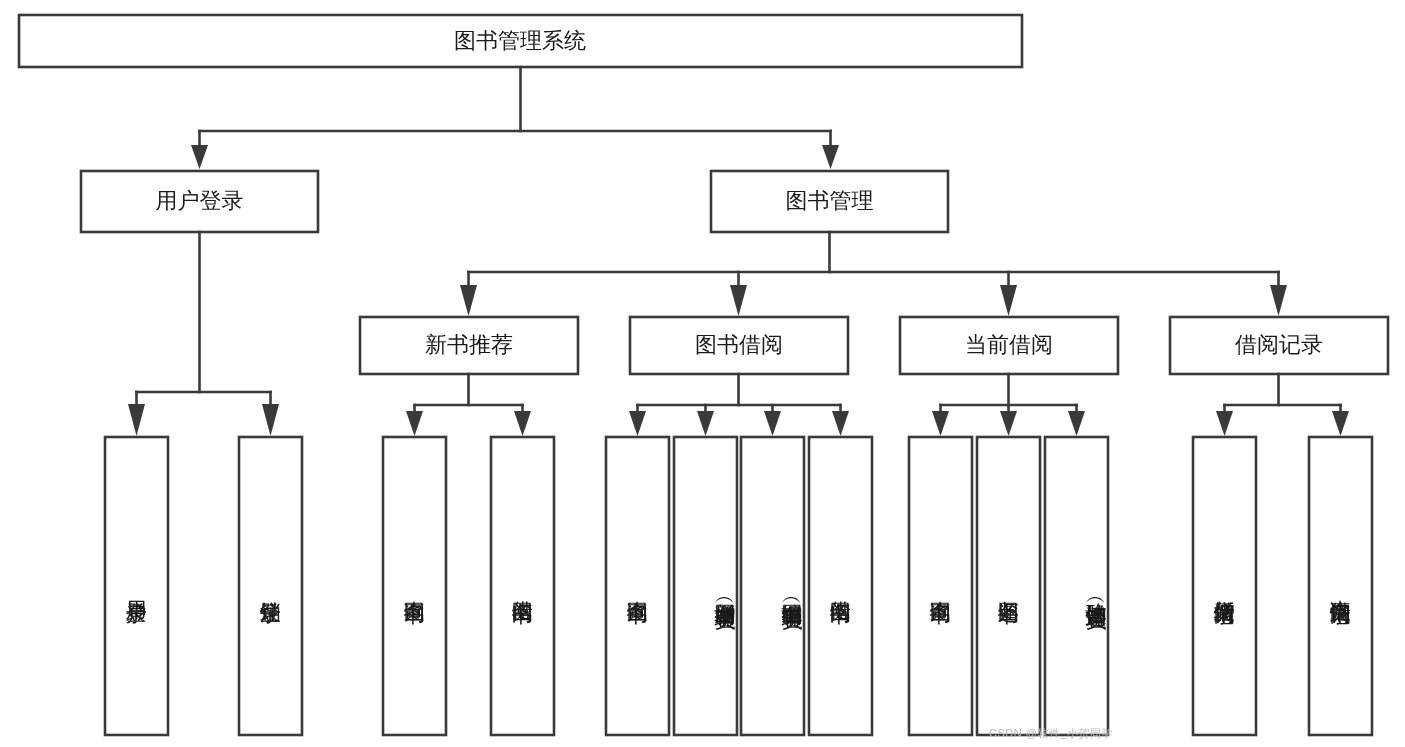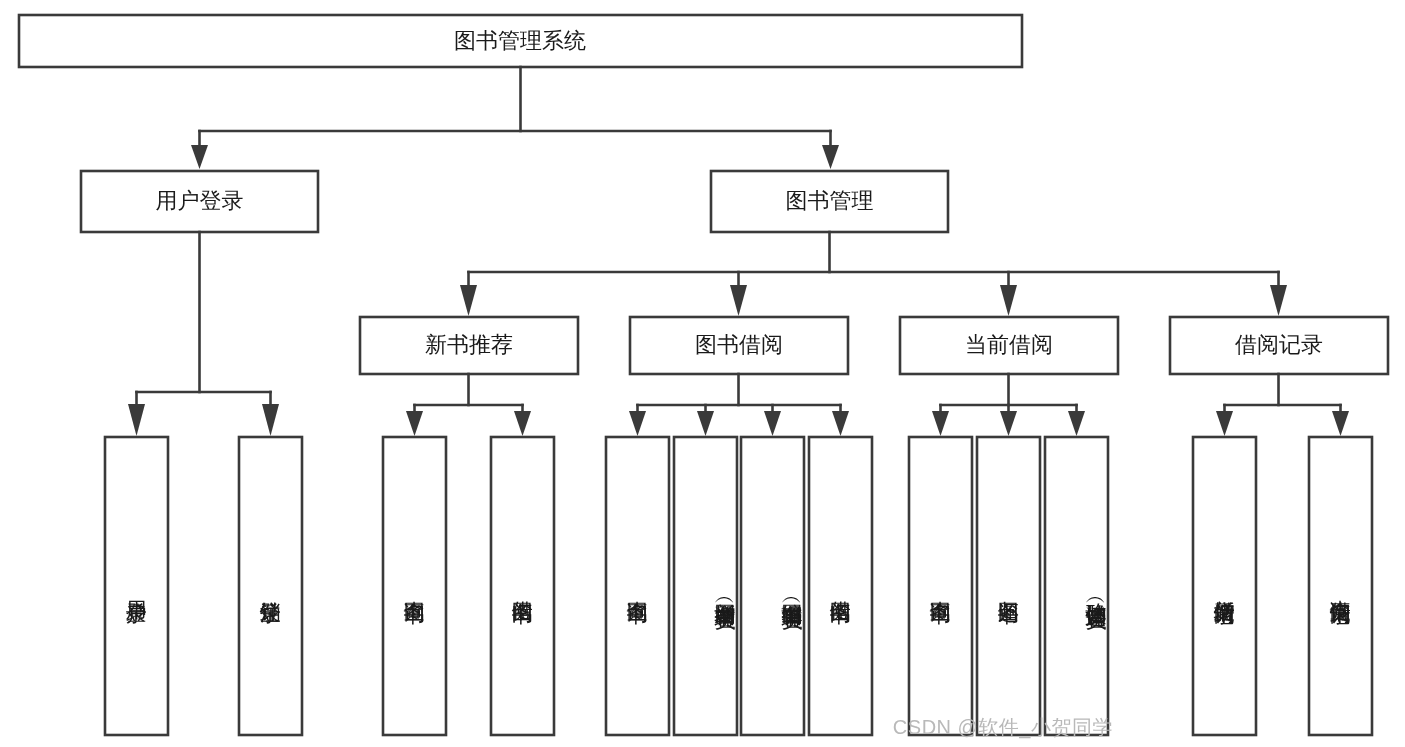--- a/index.html
+++ b/index.html
@@ -62,21 +62,21 @@
     text-orientation: upright;
     letter-spacing: 1px;
     pointer-events: none;
     text-align: center;
   }
   .watermark {
     position: absolute;
     right: 8px;
     bottom: 6px;
     font-family: "Liberation Sans", "DejaVu Sans", sans-serif;
-    font-size: 20px;
+    font-size: 11px;
     color: #b9b9b9;
     letter-spacing: 0.5px;
     white-space: nowrap;
     margin-left: 44px;
   }
 </style>
 </head>
 <body>
 
 <div id="diagram-root">

